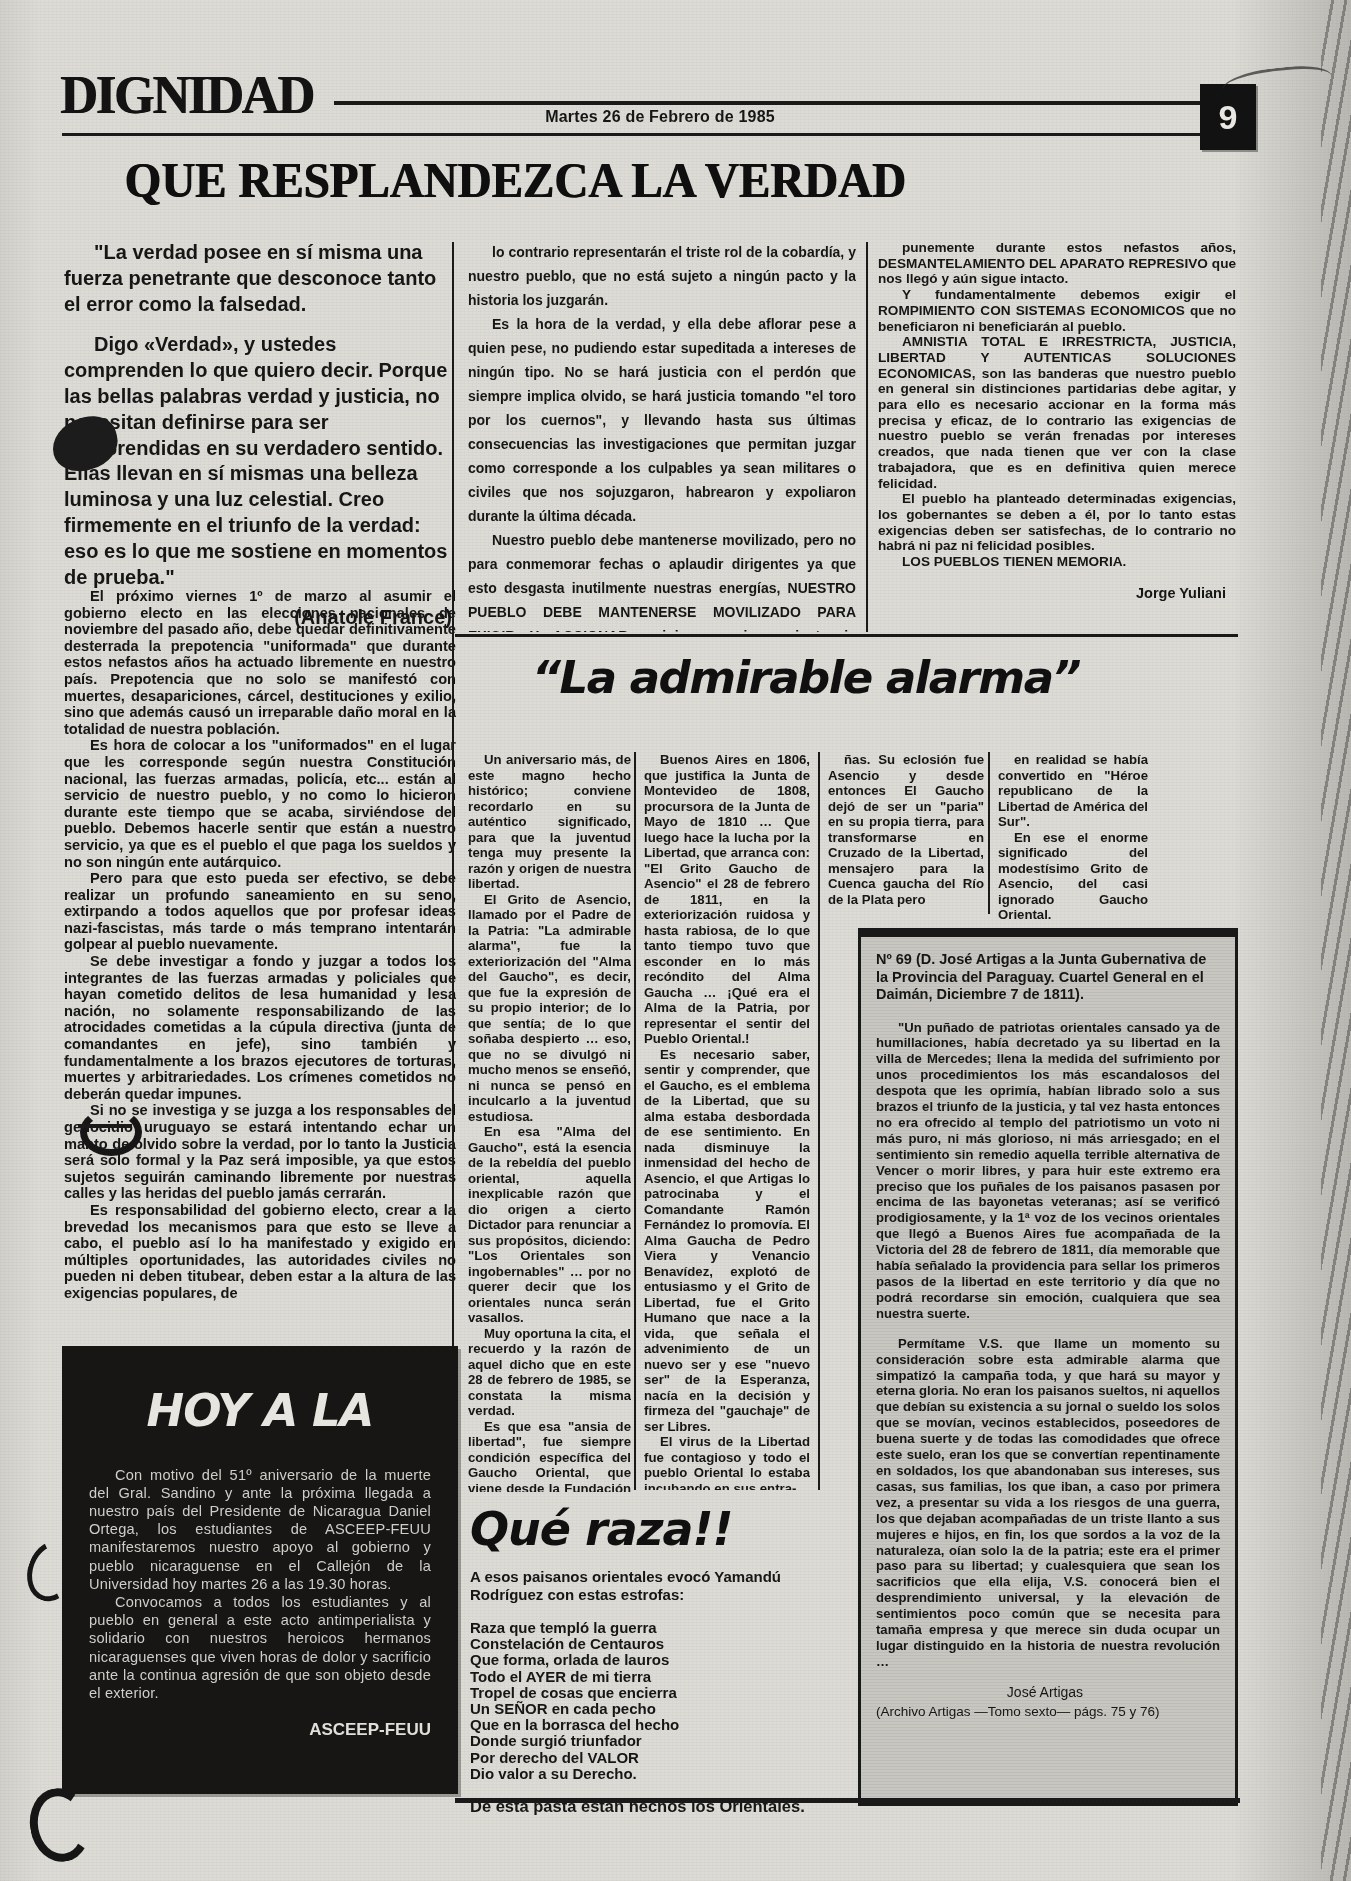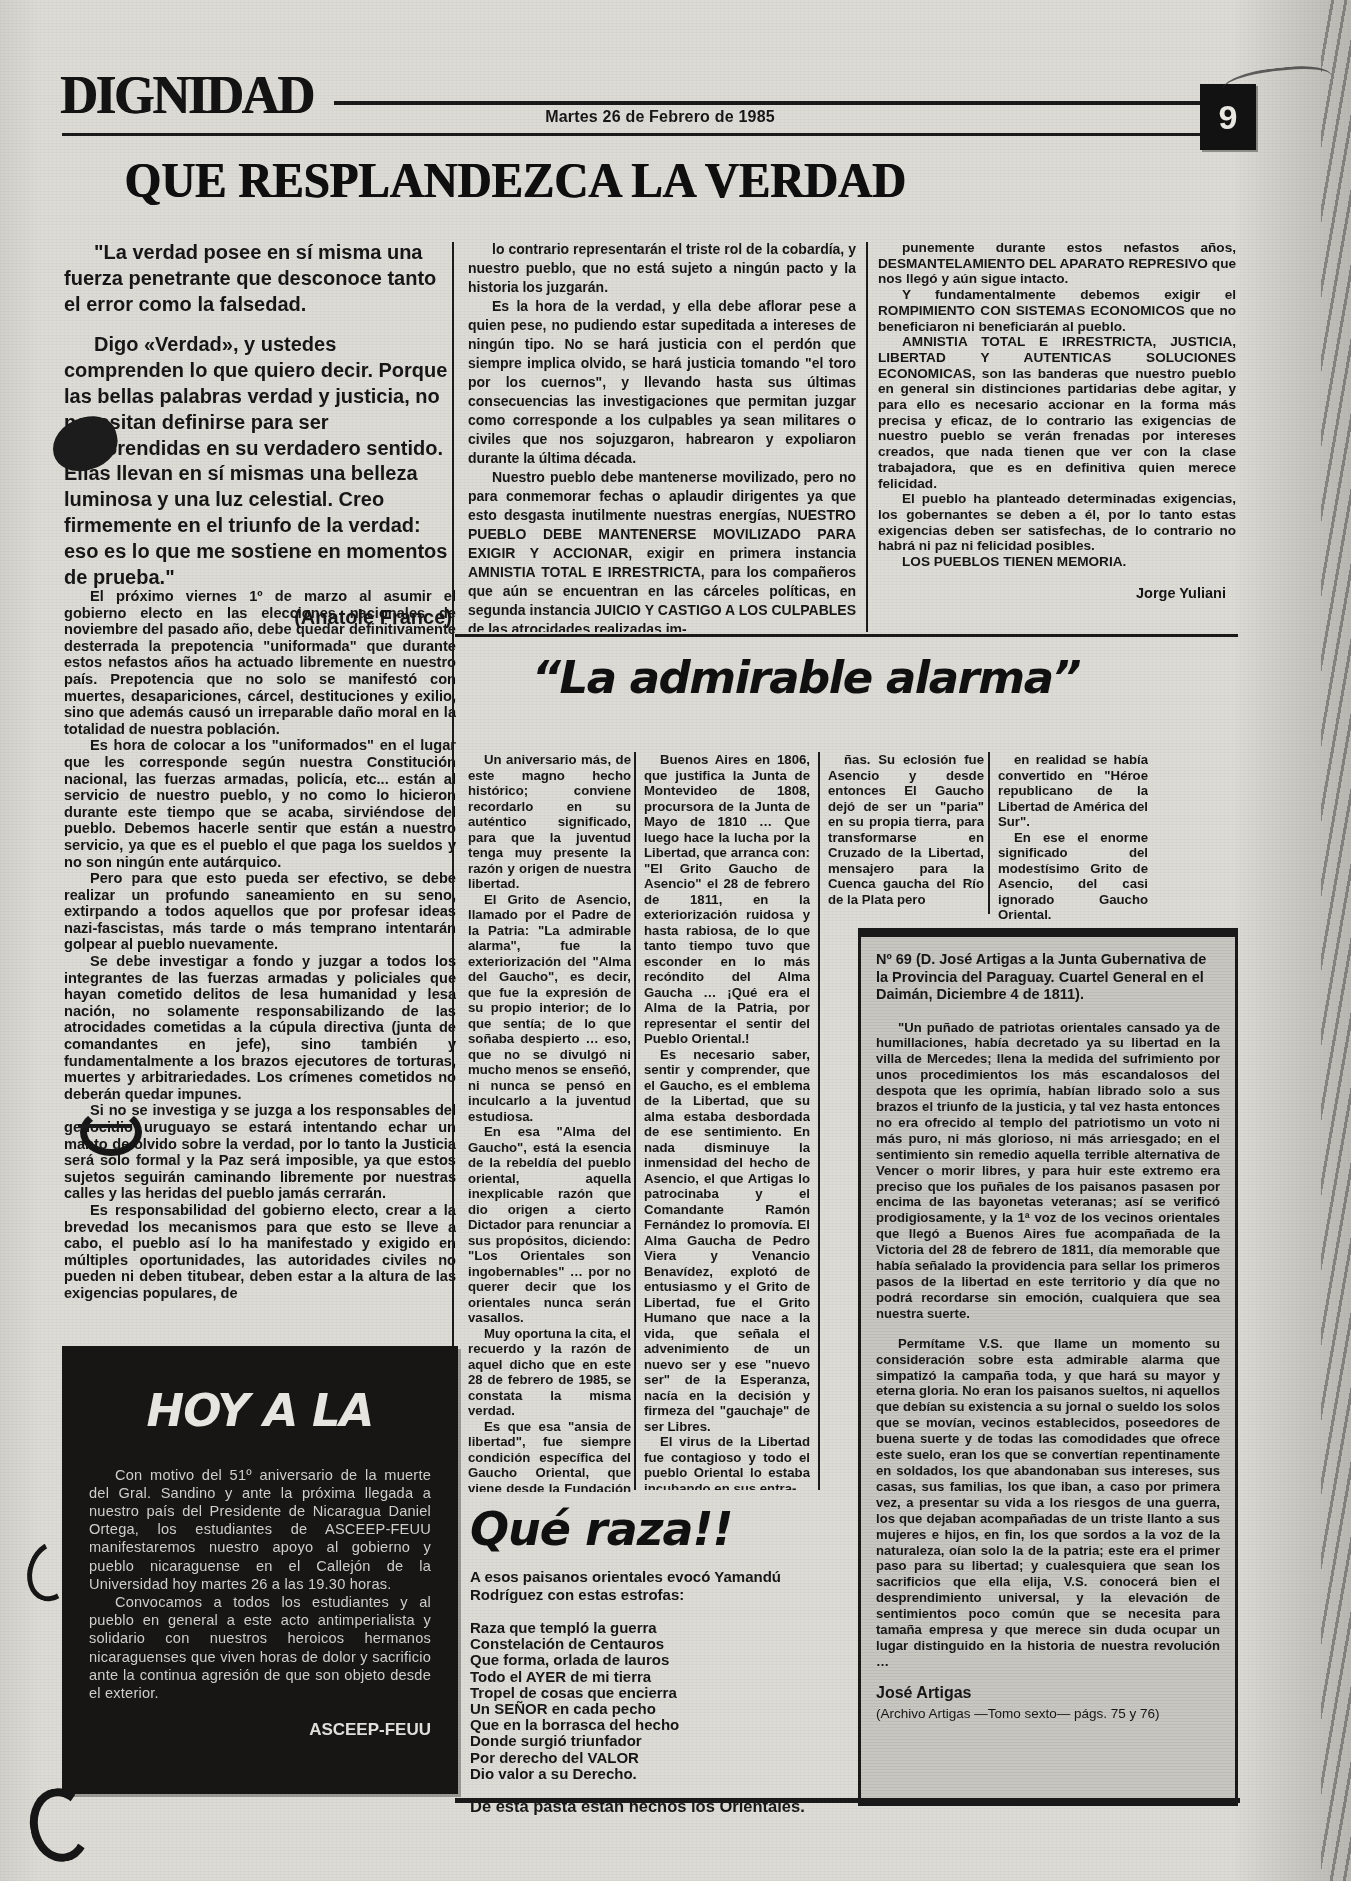--- a/index.html
+++ b/index.html
@@ -32,39 +32,39 @@
   
   .headline-1{
     font-family:"Liberation Serif", serif;font-weight:bold;font-size:47px;
     text-align:center;letter-spacing:0;transform:scaleY(1.1);transform-origin:center top;
     color:#0f0f0f;text-shadow:1px 0 0 #0f0f0f;white-space:nowrap;
   }
   
   .quote p{font-weight:bold;font-size:20px;line-height:1.29;margin:0 0 15px;text-indent:30px;text-align:left;}
   .quote .attribution{text-align:right;text-indent:0;padding-right:4px;margin-top:2px;}
   .a1-body p{font-weight:bold;font-size:14.6px;line-height:16.6px;margin:0;text-indent:26px;text-align:justify;}
-  .a1-col2 p{font-weight:bold;font-size:14px;line-height:19px;margin:0;text-indent:24px;text-align:justify;}
+  .a1-col2 p{font-weight:bold;font-size:14px;line-height:24px;margin:0;text-indent:24px;text-align:justify;}
   .a1-col3 p{font-weight:bold;font-size:13.6px;line-height:15.7px;margin:0;text-indent:24px;text-align:justify;}
   .a1-col3 .byline{text-align:right;text-indent:0;margin-top:16px;padding-right:10px;font-size:14.5px;}
   
   .headline-2{
     font-family:"DejaVu Sans", sans-serif;font-weight:bold;font-style:italic;
     font-size:45px;line-height:1.06;text-align:center;letter-spacing:-1.5px;color:#101010;
   }
   .a2col p{font-weight:bold;font-size:13.2px;line-height:15.5px;margin:0;text-indent:16px;text-align:justify;}
   
   .artigas-box{
     background-color:#c7c6c0;
     background-image:repeating-linear-gradient(0deg, rgba(0,0,0,.05) 0 1px, transparent 1px 3px);
     border:3px solid #191919;border-top-width:9px;box-sizing:border-box;
     padding:14px 15px 10px;overflow:hidden;
   }
   .artigas-box .box-header{font-weight:bold;font-size:14.5px;line-height:17.5px;margin:0 0 16px;text-align:left;}
   .artigas-box p.bp{font-weight:bold;font-size:13.1px;line-height:15.9px;margin:0 0 14px;text-indent:22px;text-align:justify;}
-  .artigas-box .signature{font-weight:bold;font-size:16px;text-align:left;margin:10px 0 4px;padding-right:6px;}
+  .artigas-box .signature{font-weight:normal;font-size:14px;text-align:center;margin:10px 0 4px;padding-right:6px;}
   .artigas-box .source{font-weight:normal;font-size:13.5px;margin:0;}
   
   .queraza-headline{
     font-family:"DejaVu Sans", sans-serif;font-weight:bold;font-style:italic;
     font-size:46px;letter-spacing:-1px;color:#101010;
   }
   .queraza-intro{font-weight:bold;font-size:15px;line-height:18px;margin:12px 0 0;}
   .poem p{font-weight:bold;font-size:15px;line-height:16.2px;margin:0;}
   .queraza-footer{font-weight:bold;font-size:16.5px;margin-top:15px;}
   
@@ -155,21 +155,21 @@
   <div class="abs a2col" style="left:828px;top:752px;width:156px;height:168px;overflow:hidden;">
     <p>ñas. Su eclosión fue Asencio y desde entonces El Gaucho dejó de ser un "paria" en su propia tierra, para transformarse en Cruzado de la Libertad, mensajero para la Cuenca gaucha del Río de la Plata pero</p>
   </div>
   <div class="abs rule" style="left:988px;top:752px;width:2px;height:162px;"></div>
   <div class="abs a2col" style="left:998px;top:752px;width:150px;height:172px;overflow:hidden;">
     <p>en realidad se había convertido en "Héroe republicano de la Libertad de América del Sur".</p>
     <p>En ese el enorme significado del modestísimo Grito de Asencio, del casi ignorado Gaucho Oriental.</p>
   </div>
 
   <div class="abs artigas-box" style="left:858px;top:928px;width:380px;height:878px;">
-    <p class="box-header">Nº 69 (D. José Artigas a la Junta Gubernativa de la Provincia del Paraguay. Cuartel General en el Daimán, Diciembre 4 de 1811).</p>
+    <p class="box-header">Nº 69 (D. José Artigas a la Junta Gubernativa de la Provincia del Paraguay. Cuartel General en el Daimán, Diciembre 7 de 1811).</p>
     <p class="bp">"Un puñado de patriotas orientales cansado ya de humillaciones, había decretado ya su libertad en la villa de Mercedes; llena la medida del sufrimiento por unos procedimientos los más escandalosos del despota que les oprimía, habían librado solo a sus brazos el triunfo de la justicia, y tal vez hasta entonces no era ofrecido al templo del patriotismo un voto ni más puro, ni más glorioso, ni más arriesgado; en el sentimiento sin remedio aquella terrible alternativa de Vencer o morir libres, y para huir este extremo era preciso que los puñales de los paisanos pasasen por encima de las bayonetas veteranas; así se verificó prodigiosamente, y la 1ª voz de los vecinos orientales que llegó a Buenos Aires fue acompañada de la Victoria del 28 de febrero de 1811, día memorable que había señalado la providencia para sellar los primeros pasos de la libertad en este territorio y día que no podrá recordarse sin emoción, cualquiera que sea nuestra suerte.</p>
     <p class="bp">Permítame V.S. que llame un momento su consideración sobre esta admirable alarma que simpatizó la campaña toda, y que hará su mayor y eterna gloria. No eran los paisanos sueltos, ni aquellos que debían su existencia a su jornal o sueldo los solos que se movían, vecinos establecidos, poseedores de buena suerte y de todas las comodidades que ofrece este suelo, eran los que se convertían repentinamente en soldados, los que abandonaban sus intereses, sus casas, sus familias, los que iban, a caso por primera vez, a presentar su vida a los riesgos de una guerra, los que dejaban acompañadas de un triste llanto a sus mujeres e hijos, en fin, los que sordos a la voz de la naturaleza, oían solo la de la patria; este era el primer paso para su libertad; y cualesquiera que sean los sacrificios que ella elija, V.S. conocerá bien el desprendimiento universal, y la elevación de sentimientos poco común que se necesita para tamaña empresa y que merece sin duda ocupar un lugar distinguido en la historia de nuestra revolución …</p>
     <p class="signature">José Artigas</p>
     <p class="source">(Archivo Artigas —Tomo sexto— págs. 75 y 76)</p>
   </div>
 
   <div class="abs" style="left:470px;top:1502px;width:372px;">
     <div class="queraza-headline">Qué raza!!</div>
     <p class="queraza-intro">A esos paisanos orientales evocó Yamandú Rodríguez con estas estrofas:</p>
     <div class="poem" style="margin-top:16px;">

